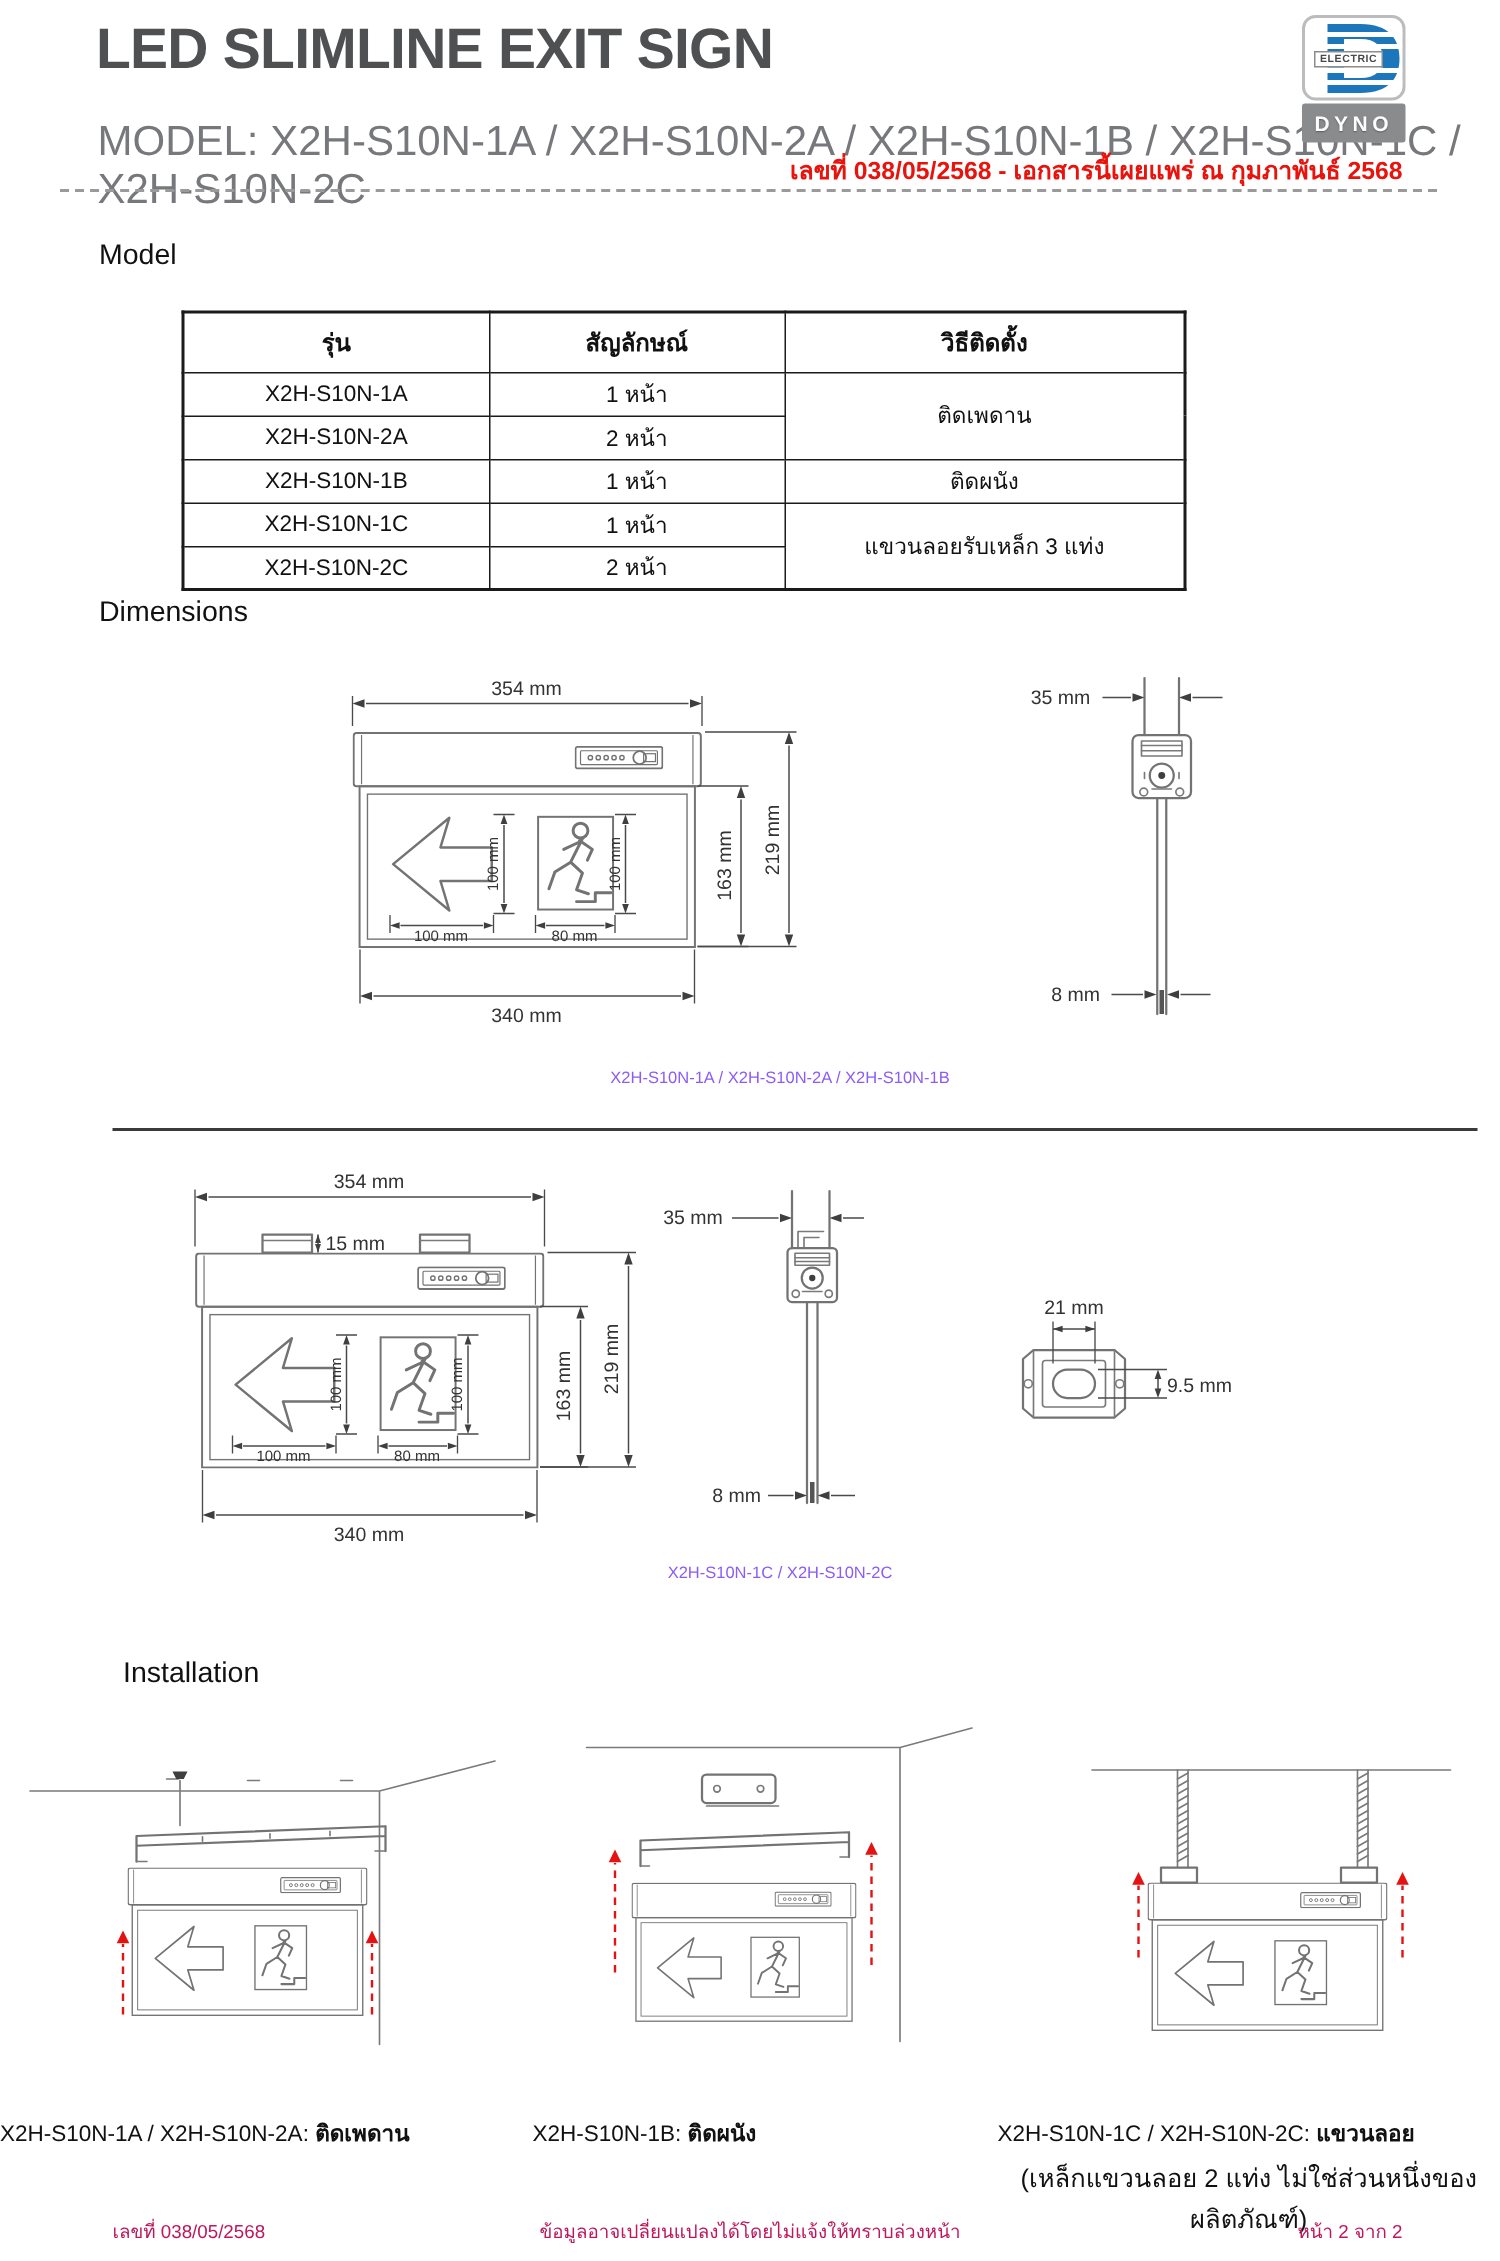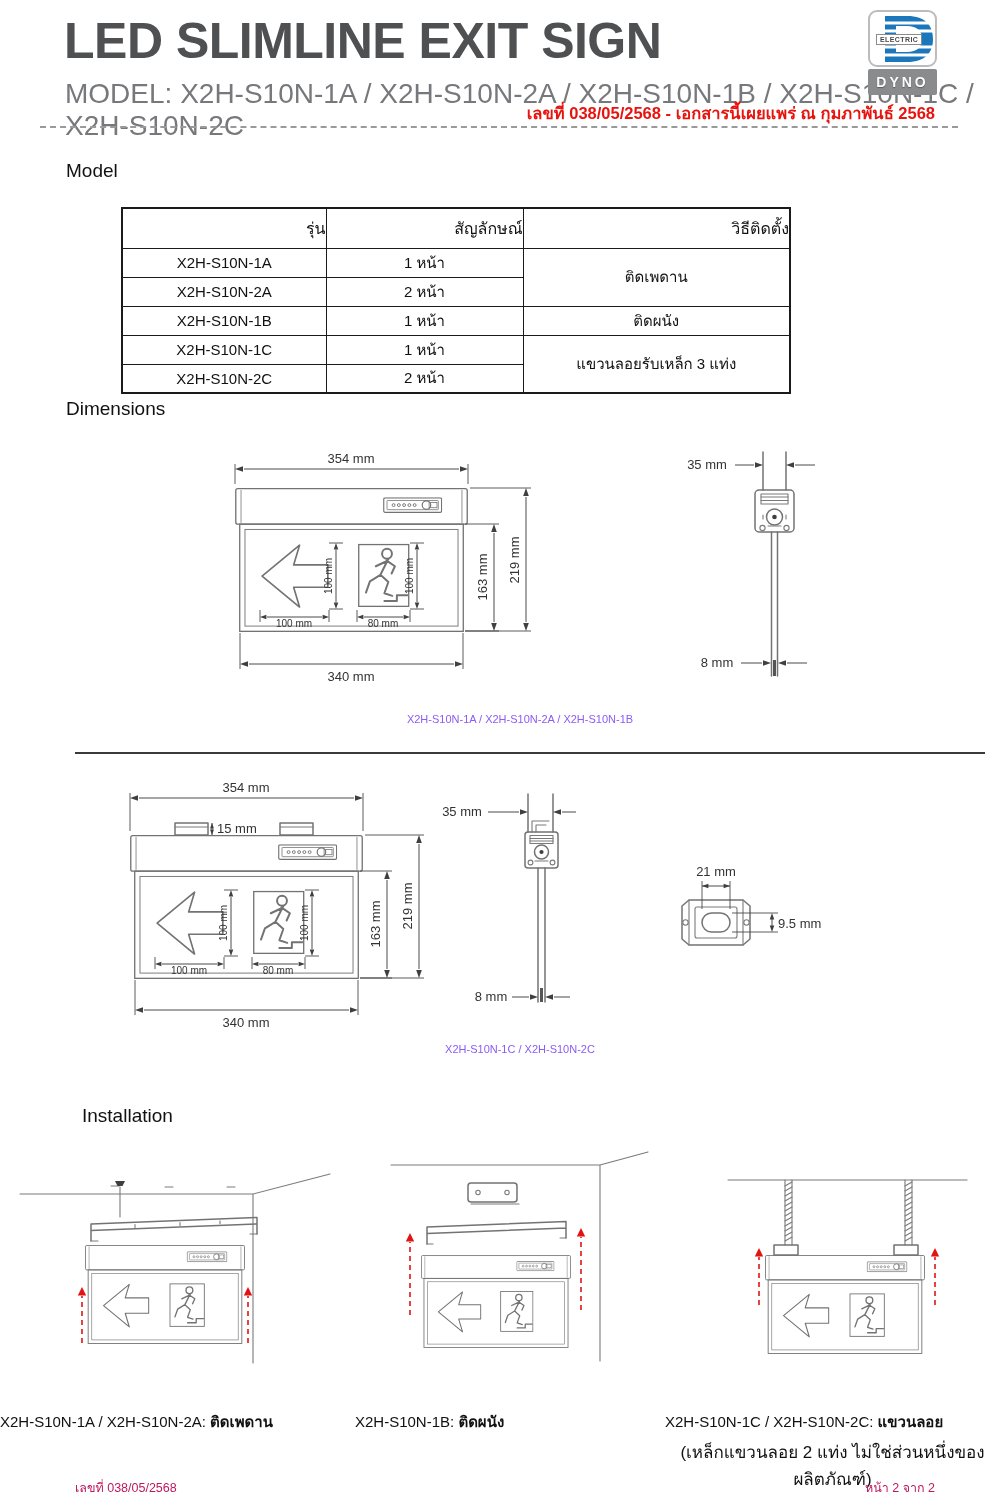--- a/index.html
+++ b/index.html
@@ -1,21 +1,21 @@
 <!DOCTYPE html>
 <html><head>
 <meta charset="utf-8">
 <style>
   * { margin:0; padding:0; box-sizing:border-box; }
   html,body { background:#ffffff; }
   body { font-family:"Liberation Sans", sans-serif; color:#222; }
   .page { position:relative; width:1000px; height:1507px; background:#fff; overflow:hidden; }
 
   
-  .title { position:absolute; left:64px; top:12px; font-size:50px; font-weight:bold;
+  .title { position:absolute; left:64px; top:12px; font-size:38px; font-weight:bold;
            letter-spacing:-0.5px; color:#4f5052; }
   .model-line { position:absolute; left:65px; top:78px; font-size:28px; color:#77787b; }
   .doc-note { position:absolute; right:65px; top:100px; font-size:16.5px; font-weight:bold; color:#e8130d; }
   .dashed-sep { position:absolute; left:40px; right:42px; top:126px; border-top:2px dashed #9a9a9a; }
 
   .logo { position:absolute; left:868px; top:10px; width:69px; }
   .logo-box { position:relative; width:69px; height:57px; background:#fff; border:2px solid #bcbcbc;
               border-radius:9px; overflow:hidden; }
   .logo-badge { position:absolute; left:6px; top:22px; background:#fff; border:1px solid #8c8c8c;
                 font-size:7px; font-weight:bold; color:#4a4a4a; letter-spacing:0.4px; padding:1px 3px; }
@@ -24,21 +24,21 @@
               letter-spacing:3px; text-shadow:0 1px 1px #5c5c5c; }
 
   
   .sec-h { position:absolute; font-size:19px; color:#111; }
 
   
   .model-table { position:absolute; left:121px; top:207px; width:668px; border-collapse:collapse;
                  font-size:15px; color:#111; table-layout:fixed; }
   .model-table th, .model-table td { border:1px solid #1a1a1a; text-align:center; vertical-align:middle; }
   .model-table { border:2px solid #1a1a1a; }
-  .model-table th { height:40px; font-size:16px; font-weight:normal;text-align:right; }
+  .model-table th { height:40px; font-size:16px; font-weight:bold; }
   .model-table td { height:29px; }
   .c1 { width:204px; } .c2 { width:197px; } .c3 { width:267px; }
 
   
   svg { position:absolute; overflow:visible; }
   svg text { font-family:"Liberation Sans", sans-serif; fill:#333; }
   .dt  { font-size:13px; }
   .dts { font-size:10px; }
   .dim { stroke:#4a4a4a; stroke-width:1; fill:none; }
   .ext { stroke:#4a4a4a; stroke-width:0.9; fill:none; }
@@ -442,15 +442,16 @@
     <span>X2H-S10N-1B:</span>
     <span class="th">ติดผนัง</span>
   </div>
   <div class="inst-cap" style="left:665px; width:335px">
     <span>X2H-S10N-1C / X2H-S10N-2C:</span>
     <span class="th">แขวนลอย</span>
   </div>
   <div class="inst-note" style="left:665px; width:335px">(เหล็กแขวนลอย 2 แท่ง ไม่ใช่ส่วนหนึ่งของผลิตภัณฑ์)</div>
 
   <div class="footer-item" style="left:75px">เลขที่ 038/05/2568</div>
+  <div class="footer-item" style="left:0; width:1000px; text-align:center">ข้อมูลอาจเปลี่ยนแปลงได้โดยไม่แจ้งให้ทราบล่วงหน้า</div>
   <div class="footer-item" style="right:65px">หน้า 2 จาก 2</div>
 
 </div>
 
 </body></html>

